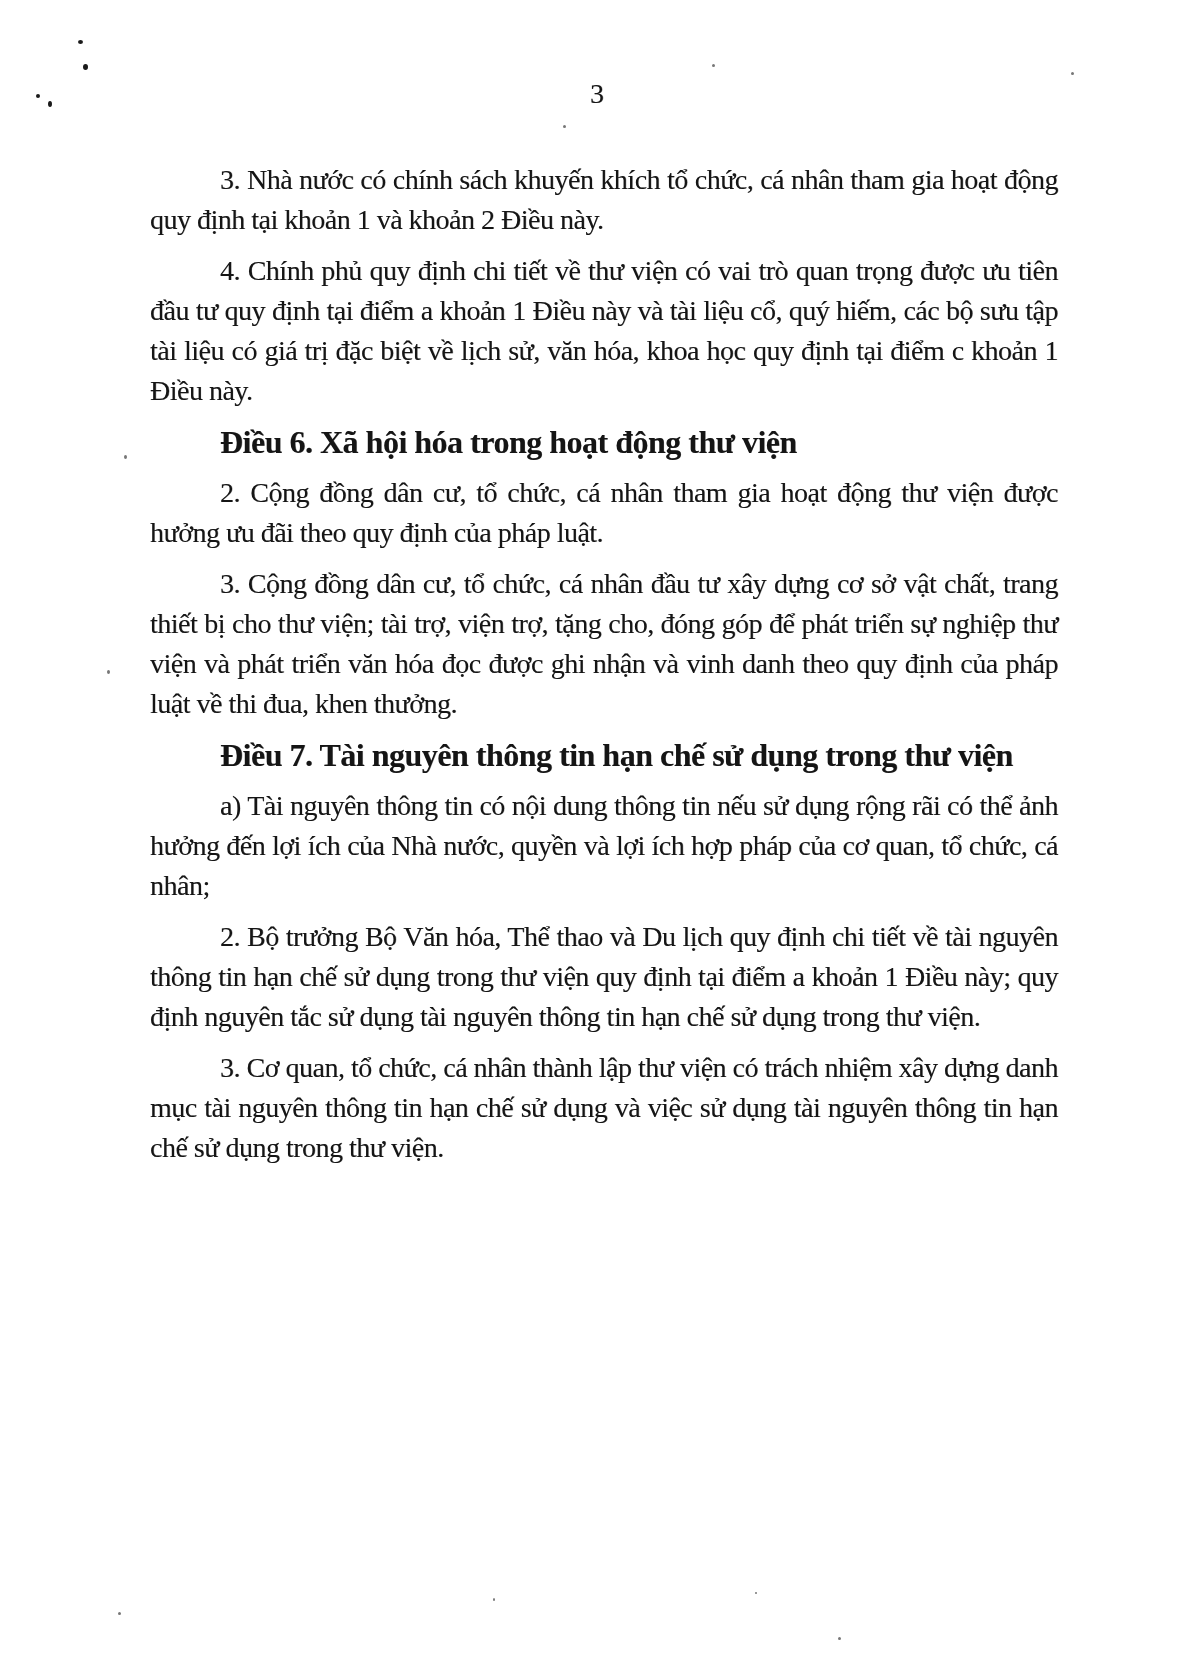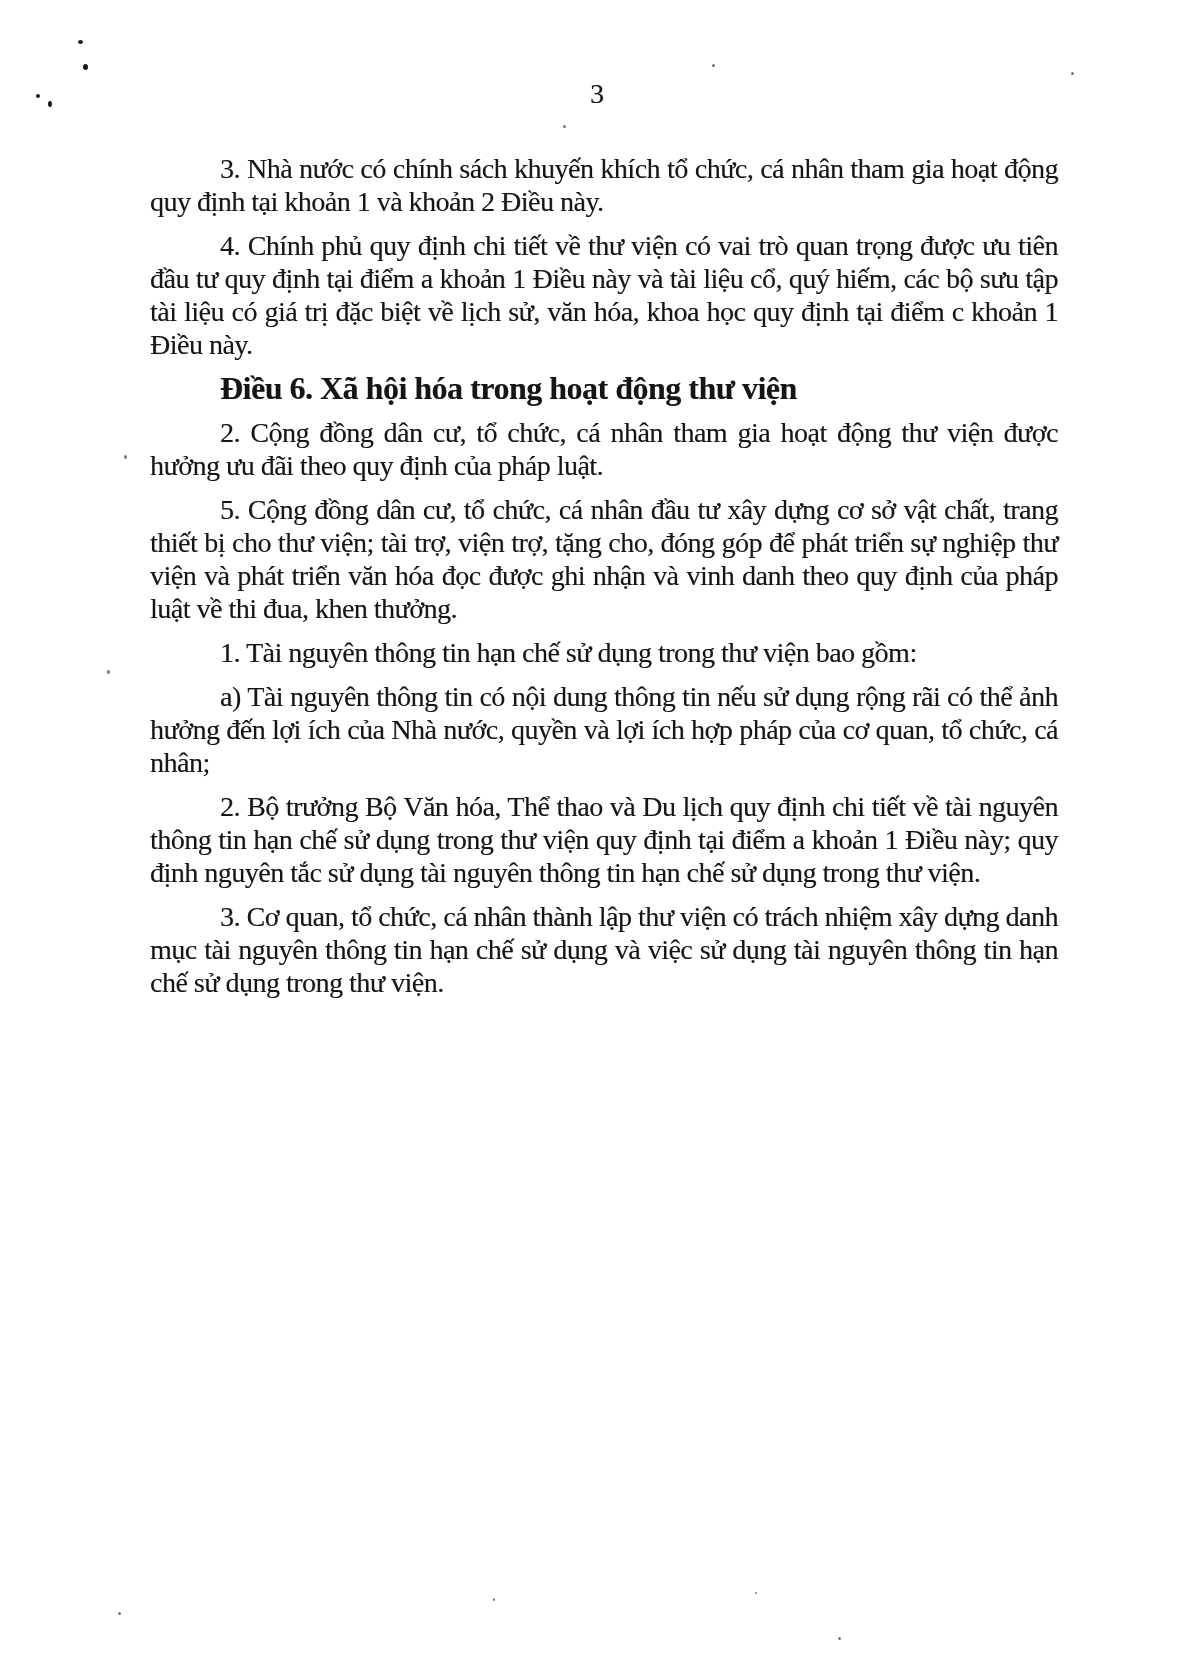--- a/index.html
+++ b/index.html
@@ -21,25 +21,25 @@
     top: 78px;
     left: 0;
     width: 100%;
     text-align: center;
     font-size: 28px;
     line-height: 32px;
     text-shadow: 0.4px 0.4px 0 rgba(0,0,0,0.35);
   }
   .doc-body {
     position: absolute;
-    top: 152px;
+    top: 160px;
     left: 150px;
     width: 908px;
     font-size: 28px;
-    line-height: 33px;
+    line-height: 40px;
     letter-spacing: -0.5px;
     text-align: justify;
     text-shadow: 0.4px 0.4px 0 rgba(0,0,0,0.35);
   }
   .para {
     margin: 0 0 11px 0;
     text-indent: 70px;
   }
   .heading {
     font-weight: bold;
@@ -63,22 +63,22 @@
 
 <div class="page">
 
   <div class="page-number">3</div>
 
   <div class="doc-body">
       <p class="para"><span>3. Nhà nước có chính sách khuyến khích tổ chức, cá nhân tham gia hoạt động quy định tại khoản 1 và khoản 2 Điều này.</span></p>
       <p class="para"><span>4. </span><span class="underlined">Chính</span><span> phủ quy định chi tiết về thư viện có vai trò quan trọng được ưu tiên đầu tư quy định tại điểm a khoản 1 Điều này và tài liệu cổ, quý hiếm, các bộ sưu tập tài liệu có giá trị đặc biệt về lịch sử, văn hóa, khoa học quy định tại điểm c khoản 1 Điều này.</span></p>
       <h2 class="heading"><span>Điều 6. Xã hội hóa trong hoạt động thư viện</span></h2>
       <p class="para"><span>2. Cộng đồng dân cư, tổ chức, cá nhân tham gia hoạt động thư viện được hưởng ưu đãi theo quy định của pháp luật.</span></p>
-      <p class="para"><span>5. Cộng đồng dân cư, tổ chức, cá nhân đầu tư xây dựng cơ sở vật chất, trang thiết bị cho thư viện; tài trợ, viện trợ, tặng cho, đóng góp để phát triển sự nghiệp thư viện và phát triển văn hóa đọc được ghi nhận và vinh danh theo quy định của pháp luật về thi đua, khen thưởng.</span></p>
-      <p class="para"><span>1. Tài nguyên thông tin hạn chế sử dụng trong thư viện bao gồm:</span></p>
+      <p class="para"><span>3. Cộng đồng dân cư, tổ chức, cá nhân đầu tư xây dựng cơ sở vật chất, trang thiết bị cho thư viện; tài trợ, viện trợ, tặng cho, đóng góp để phát triển sự nghiệp thư viện và phát triển văn hóa đọc được ghi nhận và vinh danh theo quy định của pháp luật về thi đua, khen thưởng.</span></p>
+      <h2 class="heading"><span>Điều 7. Tài nguyên thông tin hạn chế sử dụng trong thư viện</span></h2>
       <p class="para"><span>a) Tài nguyên thông tin có nội dung thông tin nếu sử dụng rộng rãi có thể ảnh hưởng đến lợi ích của Nhà nước, quyền và lợi ích hợp pháp của cơ quan, tổ chức, cá nhân;</span></p>
       <p class="para"><span>2. Bộ trưởng Bộ Văn hóa, Thể thao và Du lịch quy định chi tiết về tài nguyên thông tin hạn chế sử dụng trong thư viện quy định tại điểm a khoản 1 Điều này; quy định nguyên tắc sử dụng tài nguyên thông tin hạn chế sử dụng trong thư viện.</span></p>
       <p class="para"><span>3. Cơ quan, tổ chức, cá nhân thành lập thư viện có trách nhiệm xây dựng danh mục tài nguyên thông tin hạn chế sử dụng và việc sử dụng tài nguyên thông tin hạn chế sử dụng trong thư viện.</span></p>
     </div>
 
   <div class="speckle" style="left:78px; top:40px; width:5px; height:4px;"></div>
   <div class="speckle" style="left:83px; top:64px; width:5px; height:6px;"></div>
   <div class="speckle" style="left:36px; top:94px; width:4px; height:4px;"></div>
   <div class="speckle" style="left:48px; top:101px; width:4px; height:6px;"></div>
   <div class="speckle faint" style="left:712px; top:64px; width:3px; height:3px;"></div>

